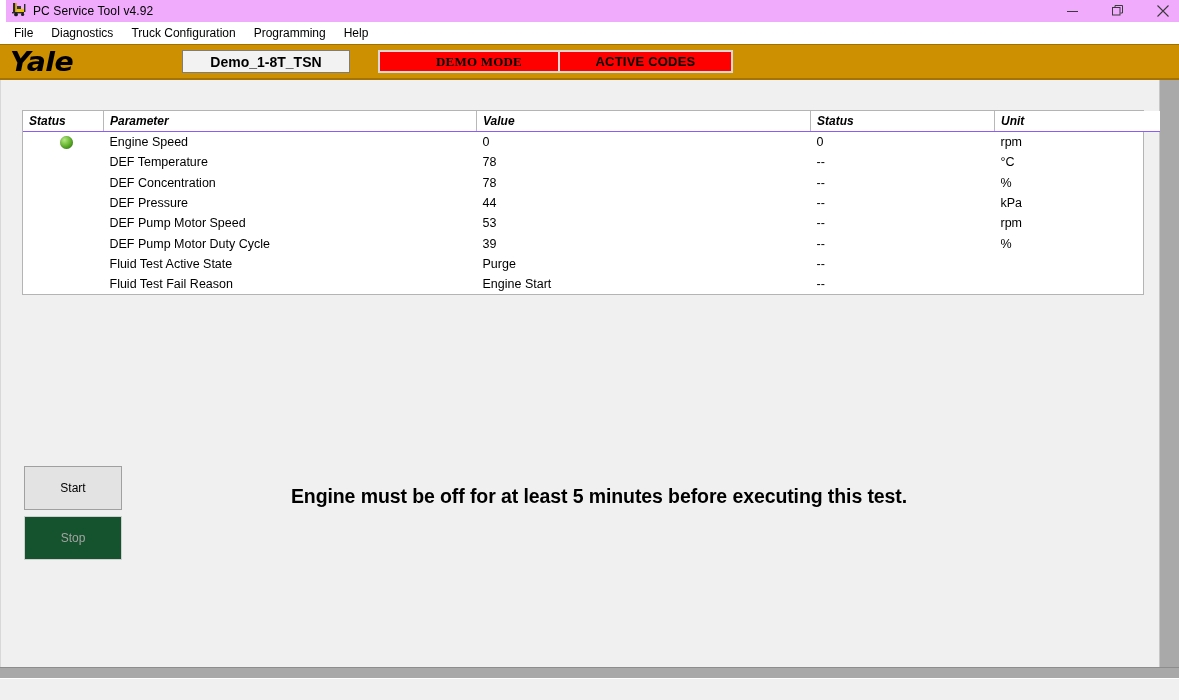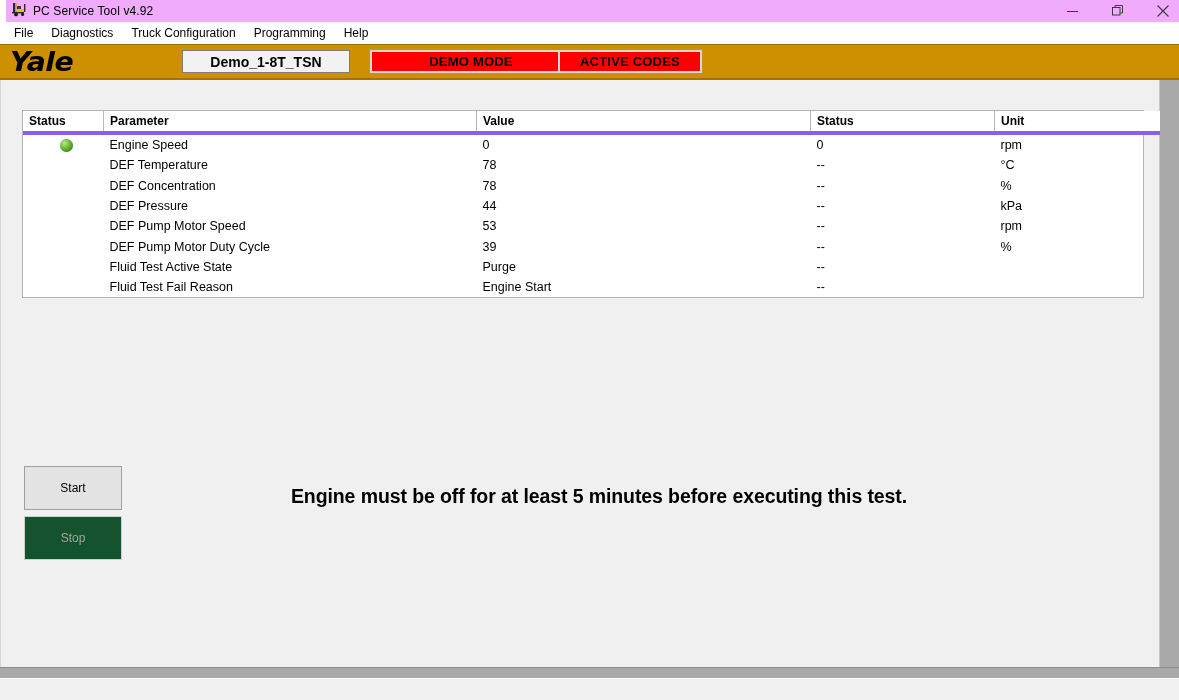--- a/index.html
+++ b/index.html
@@ -124,22 +124,22 @@
     border: 2px solid #d9d9d9;
     box-sizing: border-box;
     display: flex;
     align-items: center;
     justify-content: center;
     font-size: 13px;
     font-weight: bold;
     color: #000000;
     letter-spacing: 0.2px;
   }
-  #demo-mode-indicator { left: 370px; width: 202px; }
-  #active-codes-indicator { left: 558px; width: 144px; text-align: right; }
+  #demo-mode-indicator { left: 378px; width: 202px; font-family: Liberation Serif, serif; }
+  #active-codes-indicator { left: 558px; width: 175px; text-align: right; }
 
   
   .content {
     position: absolute;
     left: 0; top: 80px;
     width: 1160px;
     height: 587px;
     background: #f0f0f0;
     border-left: 1px solid #d8d8d8;
     border-right: 1px solid #c7c7c7;
@@ -185,27 +185,28 @@
   table.grid {
     border-collapse: collapse;
     width: 100%;
     table-layout: fixed;
     font-size: 12.5px;
     color: #000000;
   }
   table.grid thead th {
     height: 20px;
     background: #ffffff;
-    border-bottom: 4px solid #8b5cf6;
+    border-bottom: 1px solid #8b5cf6;
     border-right: 1px solid #b8b8b8;
     font-weight: bold;
     text-align: left;
     padding: 0 0 0 6px;
     font-size: 12px;
     vertical-align: middle;
+    font-style: italic;
   }
   table.grid thead th:last-child { border-right: none; }
   table.grid tbody td {
     height: 20.3px;
     padding: 0 0 0 6px;
     border: none;
     vertical-align: middle;
     font-size: 12.5px;
     white-space: nowrap;
     margin-top: 36px;

